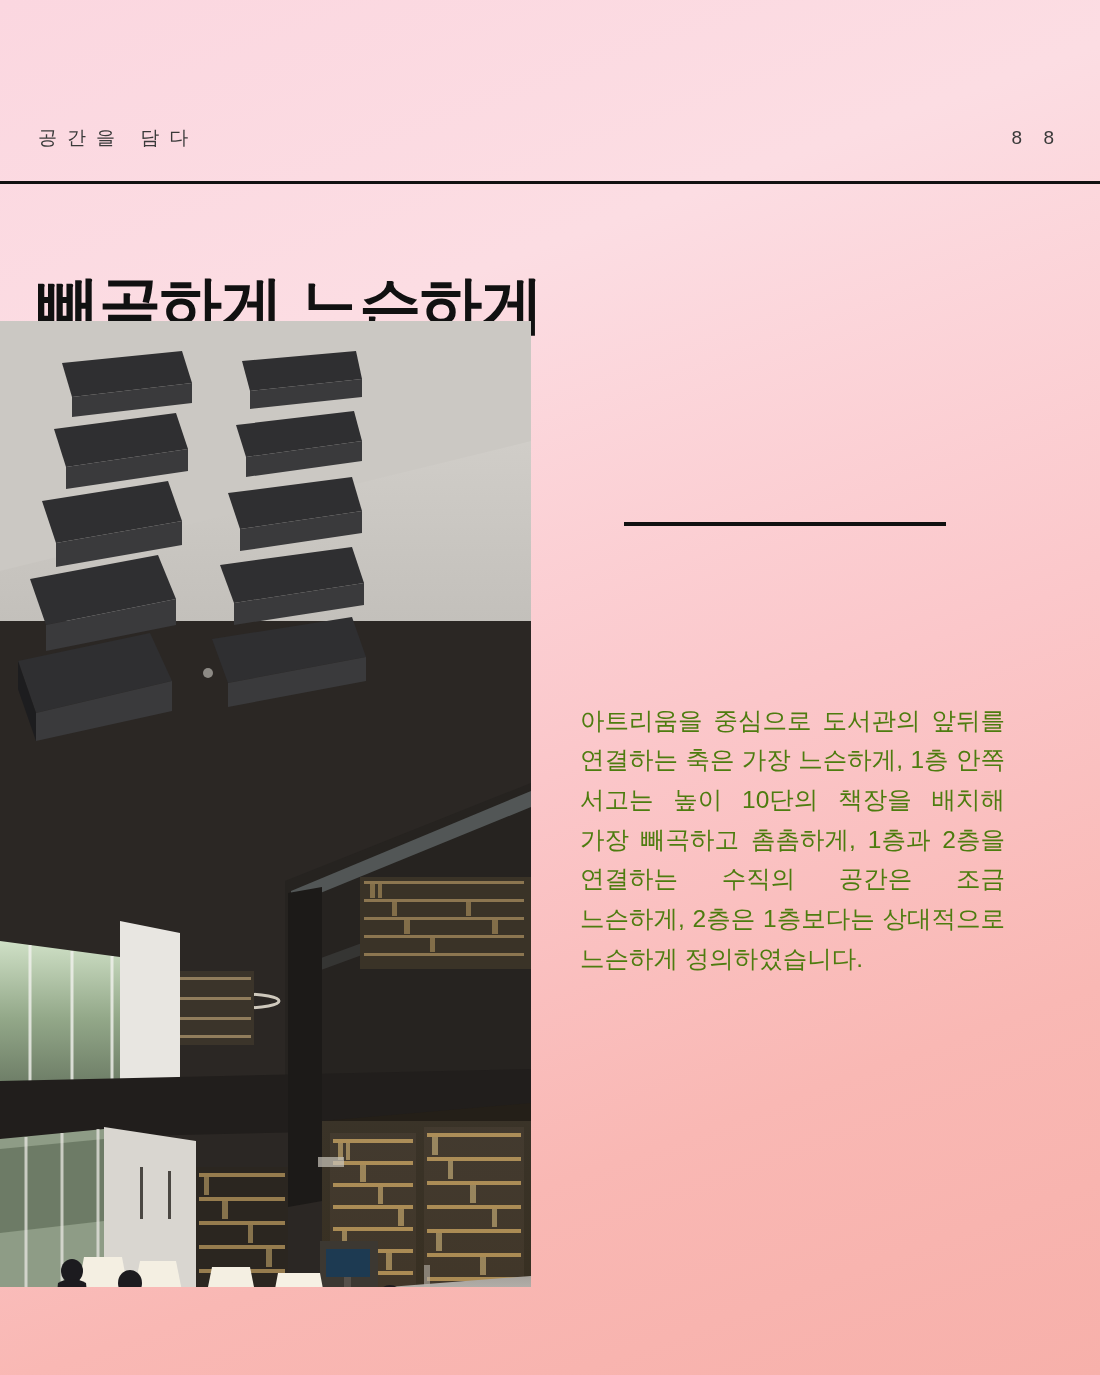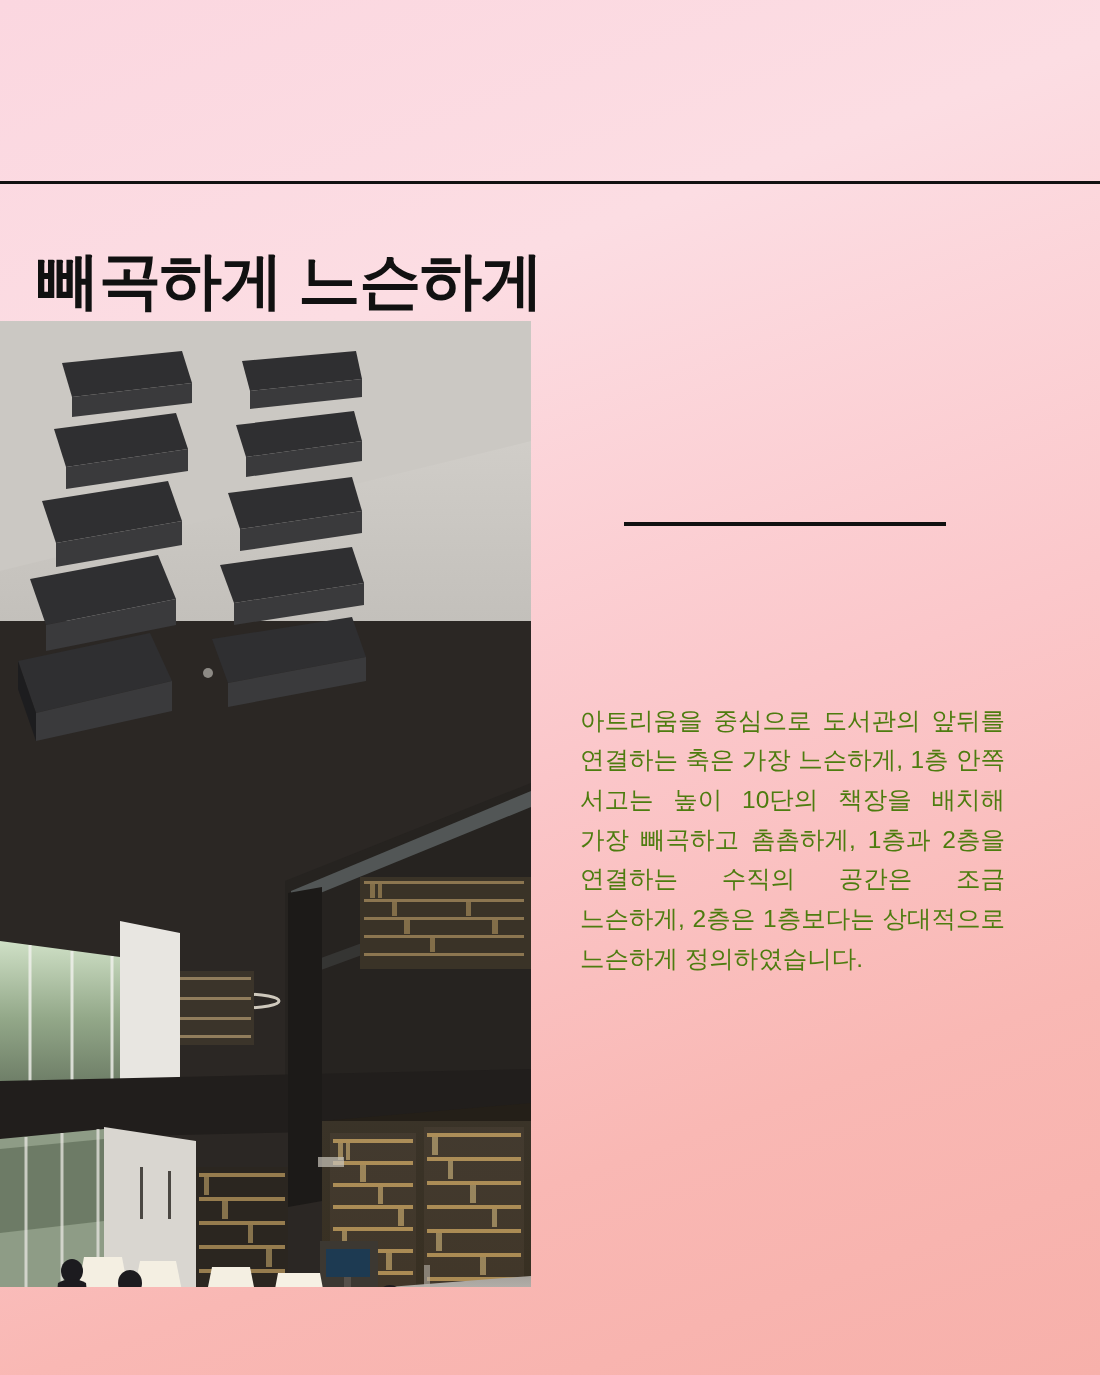--- a/index.html
+++ b/index.html
@@ -49,21 +49,21 @@
     top: 181px;
     left: 0;
     width: 1100px;
     height: 3px;
     background: #111111;
   }
 
   
   .title {
     position: absolute;
-    top: 200px;
+    top: 224px;
     left: 38px;
     font-size: 62px;
     font-weight: 700;
     color: #111111;
     letter-spacing: -1px;
     line-height: 1.25;
     white-space: nowrap;
   }
 
   
@@ -102,20 +102,24 @@
     text-justify: inter-character;
     word-break: keep-all;
     font-weight: 400;
   }
 </style>
 </head>
 <body>
 
 <div class="page">
 
+  <div class="runninghead">
+    <div class="rh-label">공간을  담다</div>
+    <div class="rh-page">8 8</div>
+  </div>
 
   <div class="rule-top"></div>
 
   <h1 class="title">빼곡하게 느슨하게</h1>
 
   <div class="photo">
     <svg width="531" height="966" viewBox="0 0 531 966" xmlns="http://www.w3.org/2000/svg" aria-hidden="true">
       <defs>
         <linearGradient id="ceil" x1="0" y1="0" x2="0" y2="1">
           <stop offset="0" stop-color="#d9d6d1"></stop>

